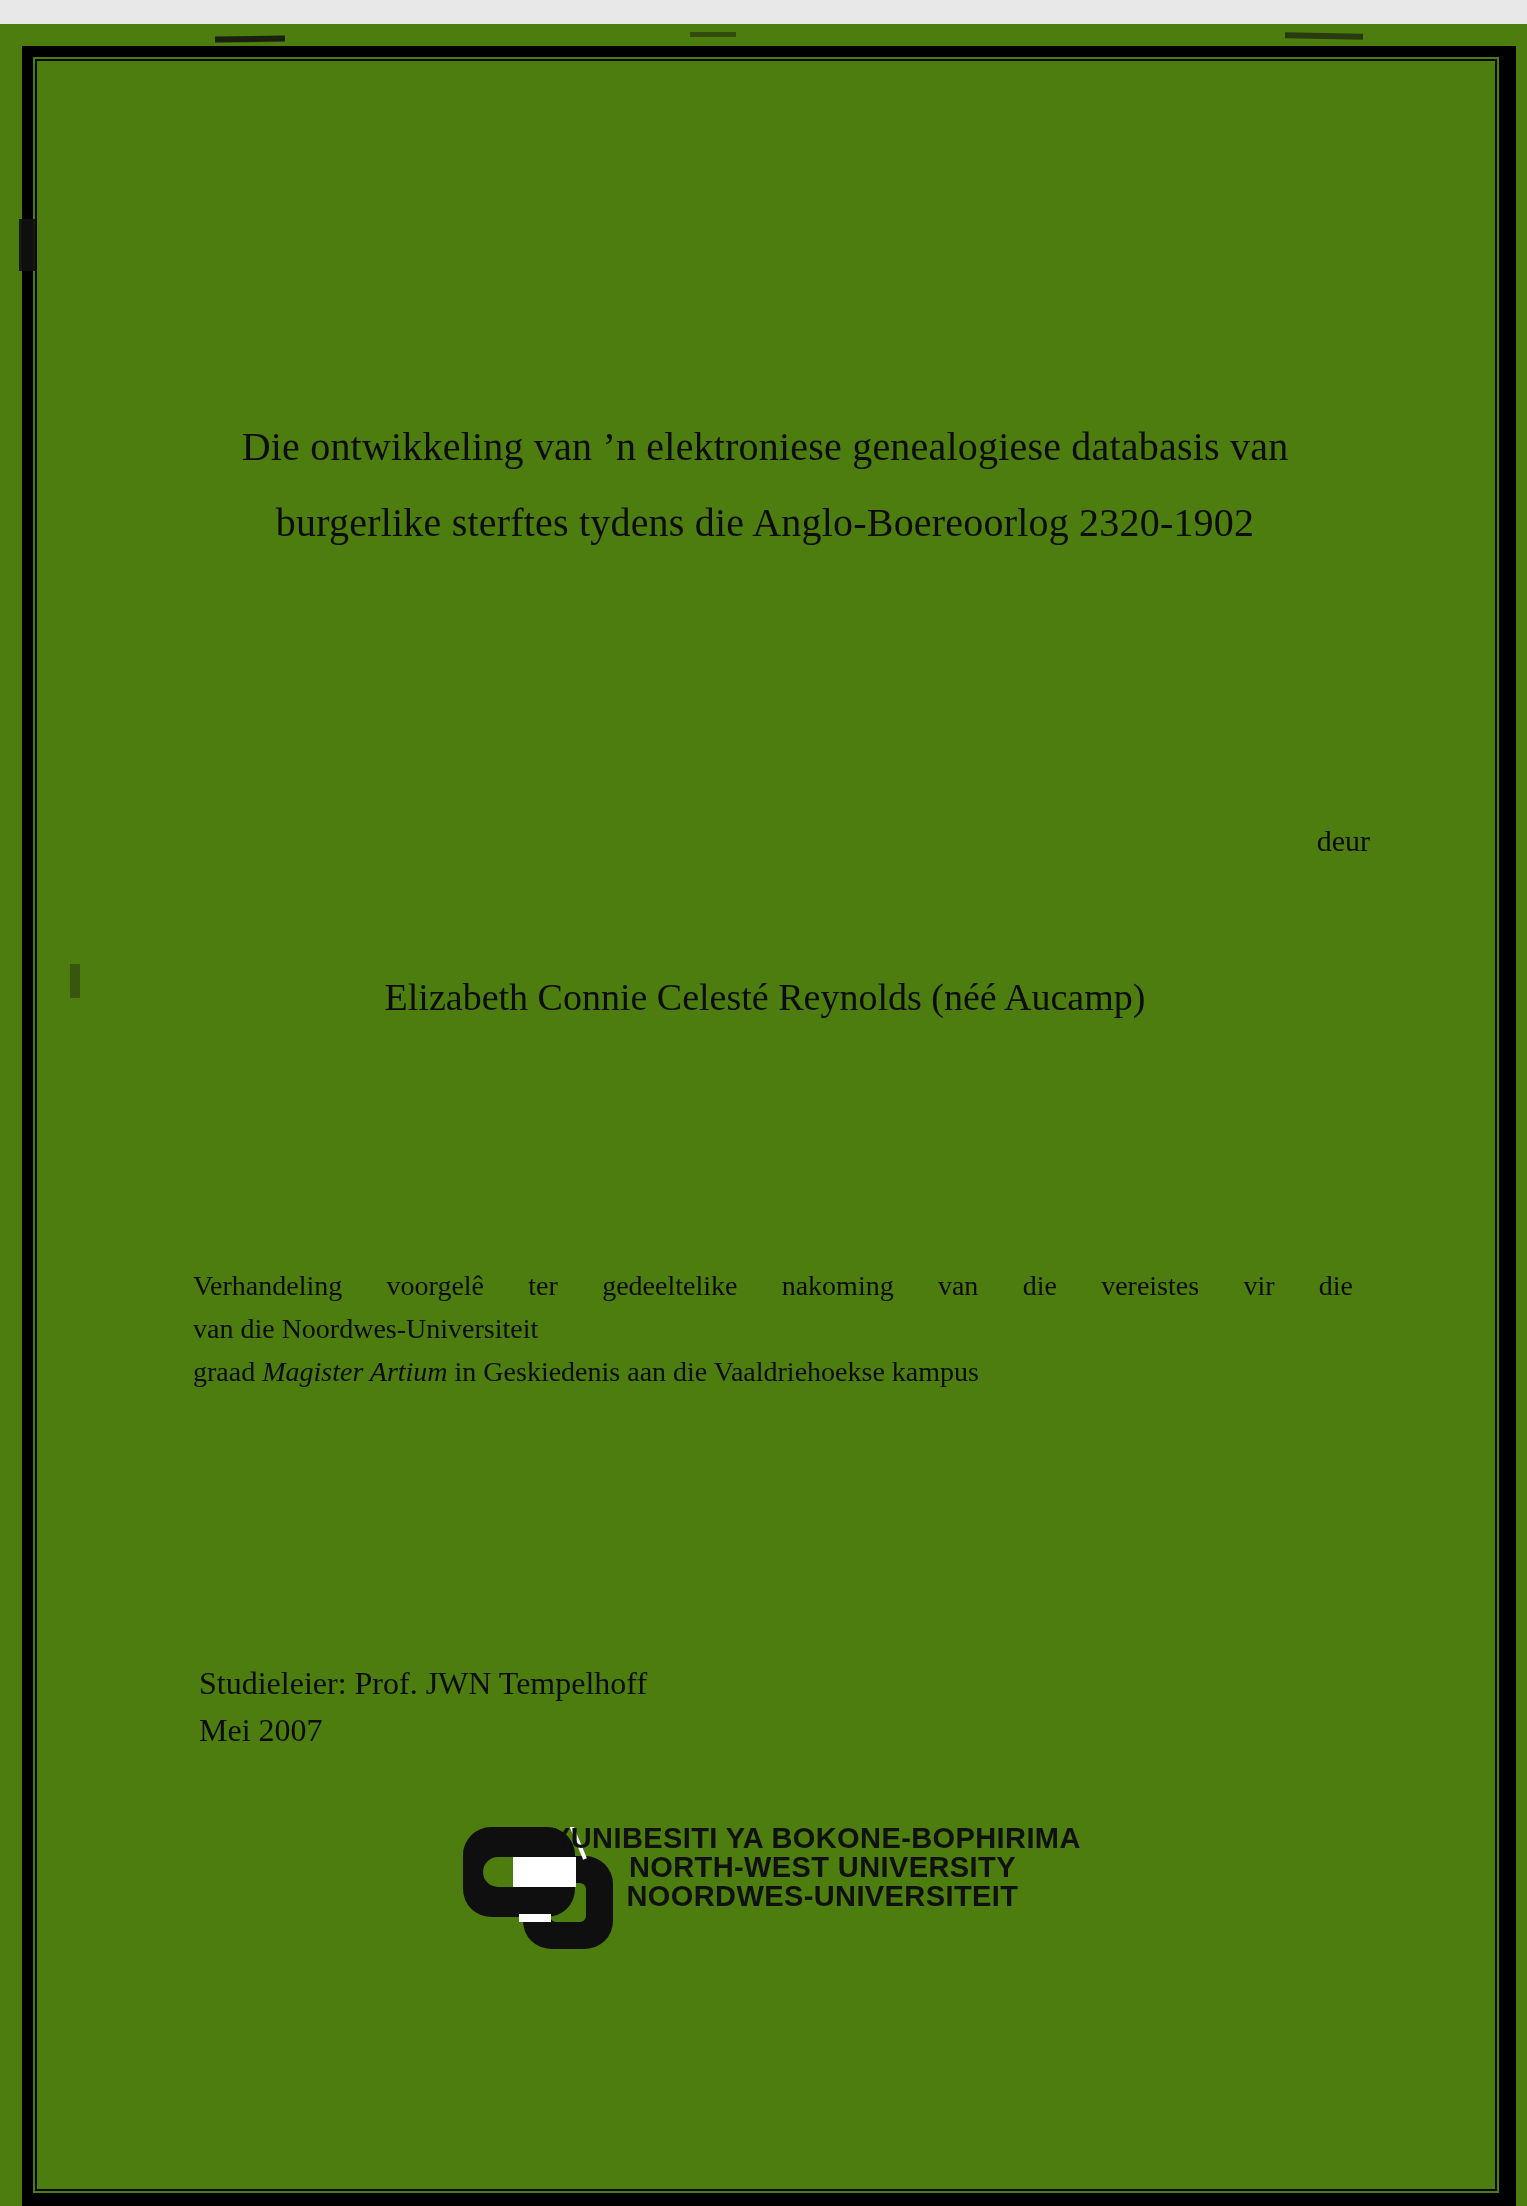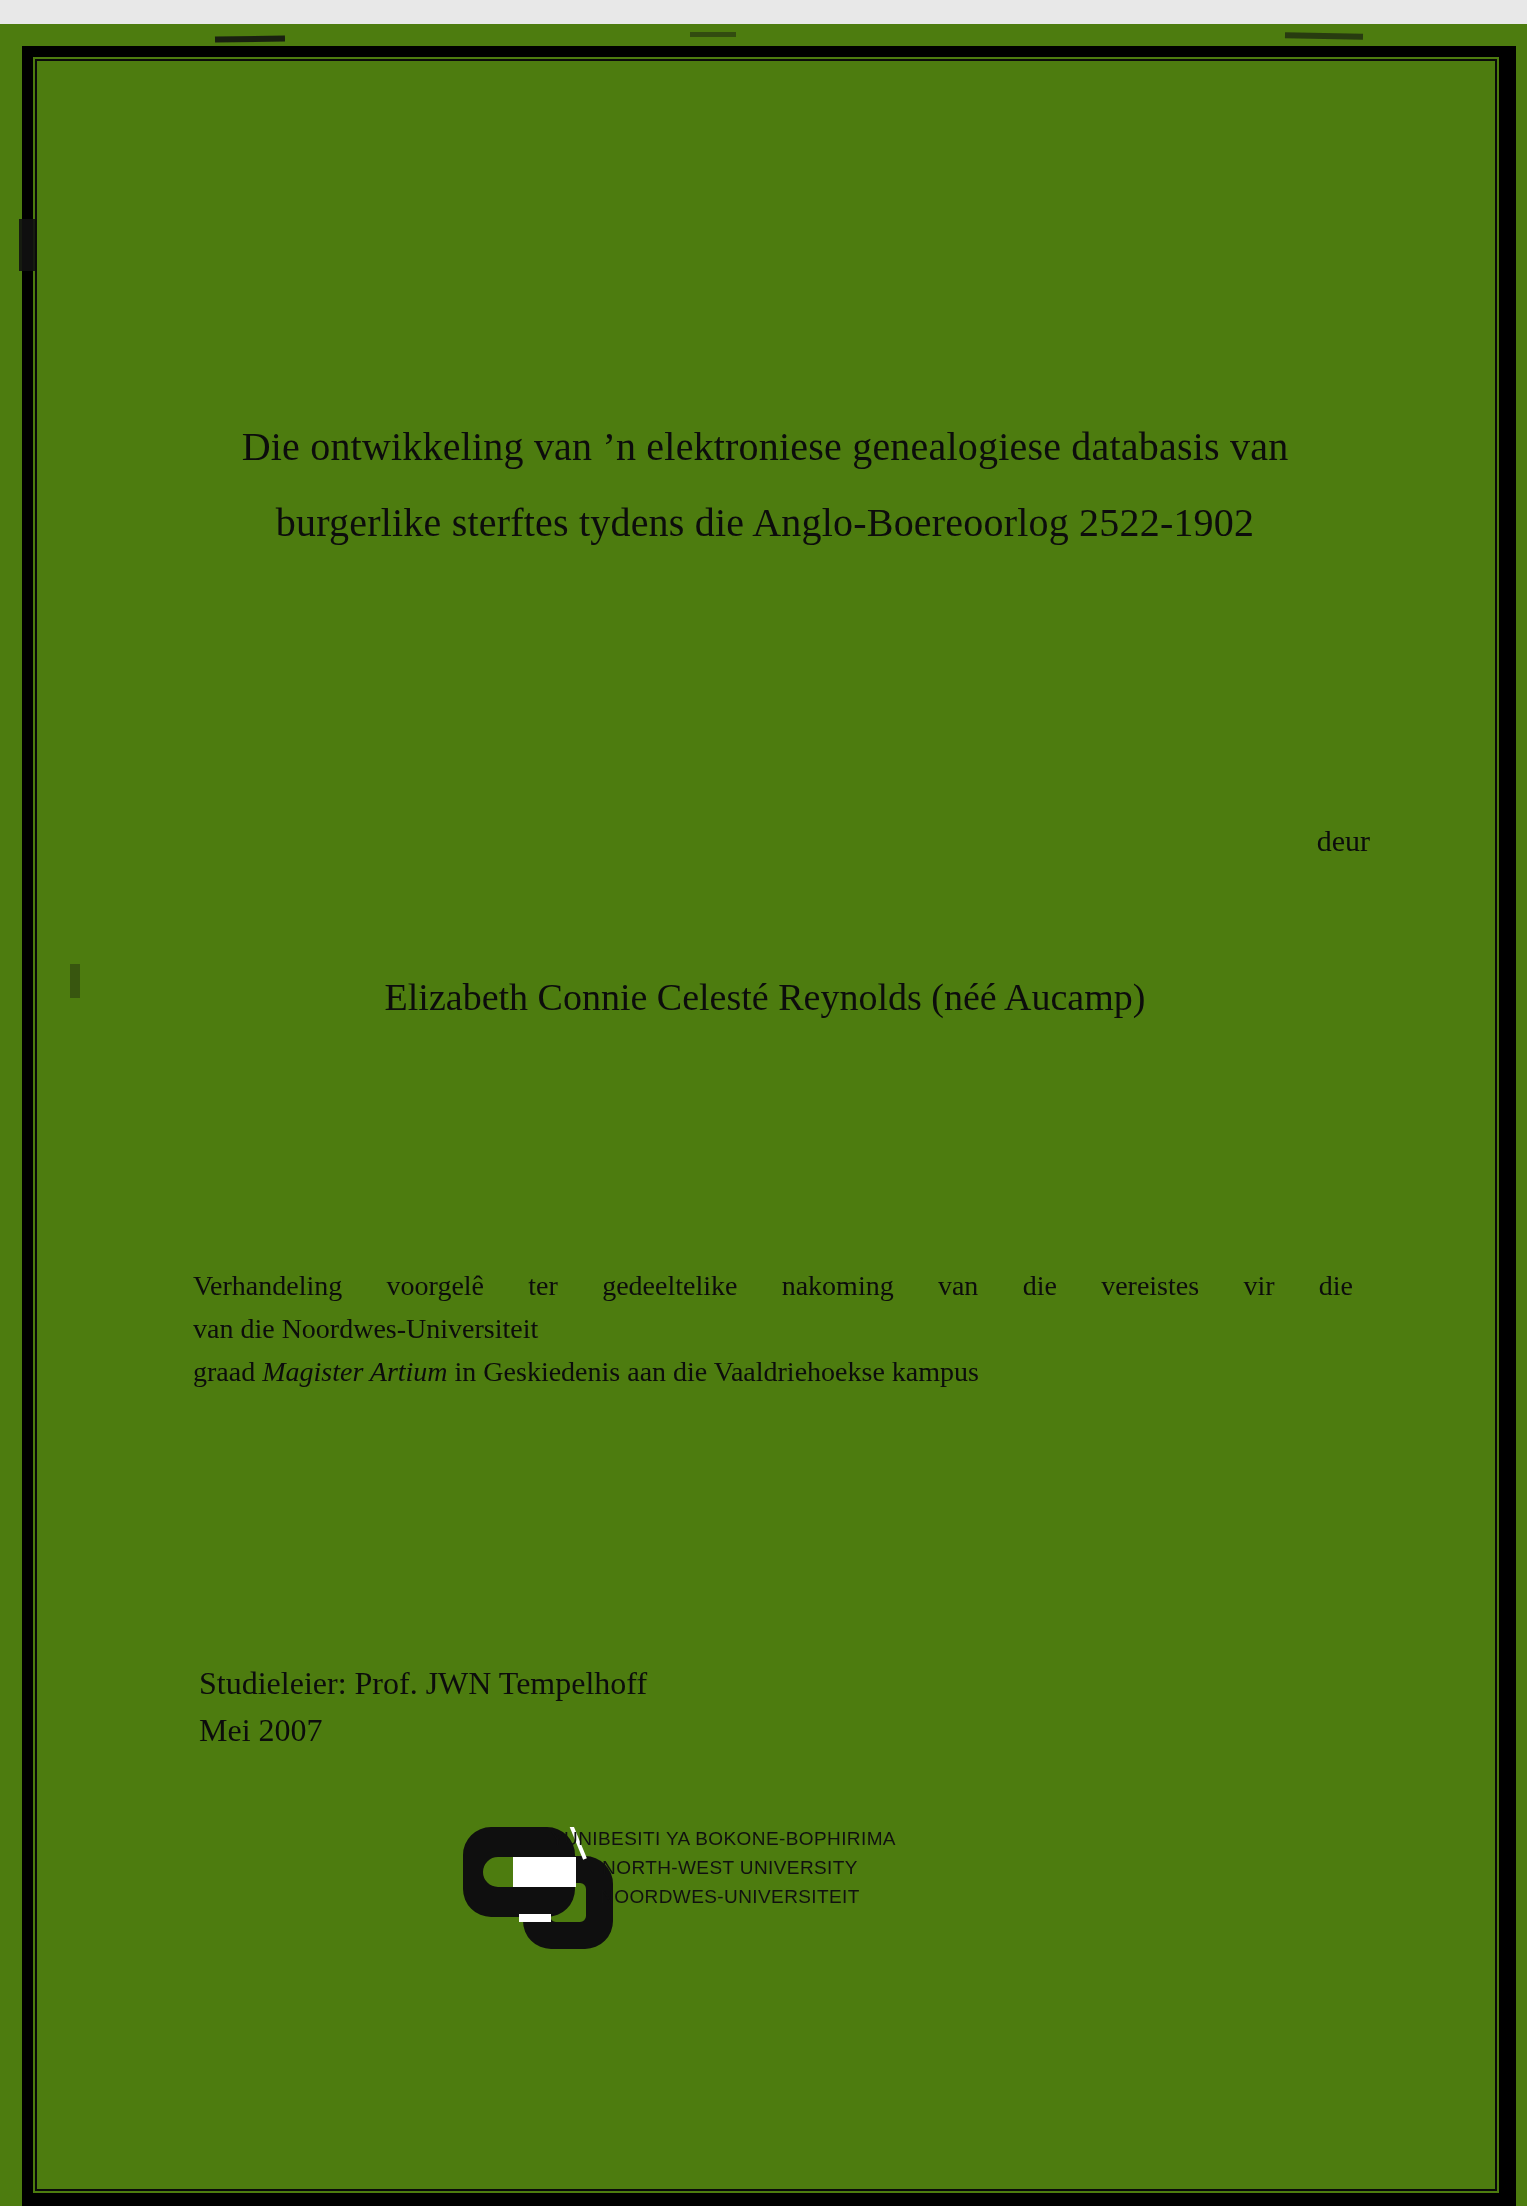--- a/index.html
+++ b/index.html
@@ -48,22 +48,22 @@
   .supervisor-block {
     position:absolute; left:199px; top:1636px;
     font-size:32px; line-height:47px;
   }
   .logo {
     position:absolute; left:463px; top:1800px; width:640px; height:150px;
   }
   .logo-glyph { position:absolute; left:0; top:3px; width:150px; height:123px; }
   .logo-text {
     position:absolute; left:88px; top:0;
-    font-family:"Liberation Sans", sans-serif; font-weight:normal;
-    font-size:19px; line-height:29px; letter-spacing:0.4px;
+    font-family:"Liberation Sans", sans-serif; font-weight:bold;
+    font-size:29px; line-height:29px; letter-spacing:0.4px;
     color:#101010; white-space:nowrap;
   }
   .logo-text .l2, .logo-text .l3 { margin-left:13px;text-align:center; }
 </style>
 </head>
 <body>
 
 <div class="page">
 
   <div class="frame">
@@ -71,21 +71,21 @@
   </div>
 
   <div class="artifact a1"></div>
   <div class="artifact a2"></div>
   <div class="artifact a3"></div>
   <div class="artifact a4"></div>
   <div class="artifact a5"></div>
 
   <div class="title">
     <div>Die ontwikkeling van ’n elektroniese genealogiese databasis van</div>
-    <div>burgerlike sterftes tydens die Anglo-Boereoorlog 2522-1902</div>
+    <div>burgerlike sterftes tydens die Anglo-Boereoorlog 2320-1902</div>
   </div>
 
   <div class="byline">deur</div>
 
   <div class="author">Elizabeth Connie Celesté Reynolds (néé Aucamp)</div>
 
   <div class="statement">
     <div class="stretch">Verhandeling voorgelê ter gedeeltelike nakoming van die vereistes vir die</div>
     <div>van die Noordwes-Universiteit</div>
     <div><span>graad </span><span class="it">Magister Artium</span><span> in Geskiedenis aan die Vaaldriehoekse kampus</span></div>

